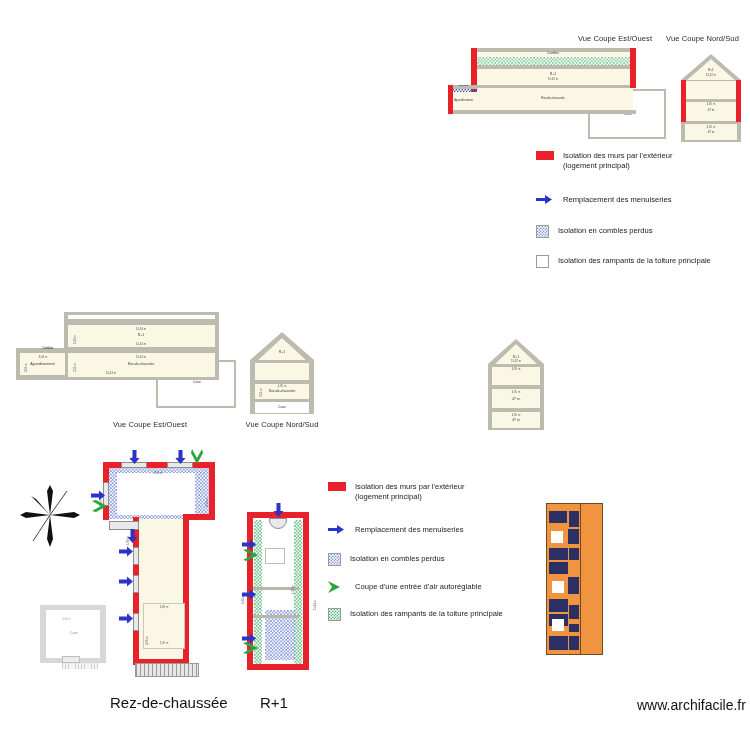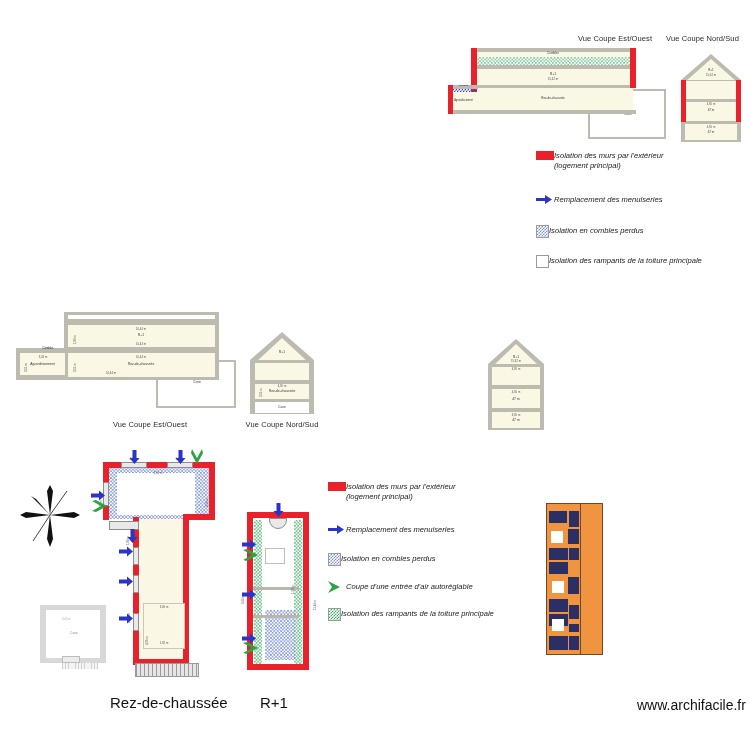--- a/index.html
+++ b/index.html
@@ -24,21 +24,21 @@
     letter-spacing:.1px;
   }
   .plan-title{font-size:15px;color:#111;white-space:nowrap;}
   .url{font-size:14px;color:#111;white-space:nowrap;}
 
   .mini-label{font-size:3.4px;color:#3a3a3a;text-align:center;white-space:nowrap;line-height:1.25;}
   .mini-dim{font-size:2.8px;color:#555;white-space:nowrap;}
   .mini-dim-v{font-size:2.8px;color:#555;white-space:nowrap;transform:rotate(-90deg);transform-origin:left top;}
 
   
-  .legend-row{display:flex;align-items:flex-start;margin-bottom:0;font-style:italic;}
+  .legend-row{display:flex;align-items:flex-start;gap:9px;margin-bottom:0;}
   .legend-txt{font-size:7.6px;color:#1b1b1b;line-height:1.32;padding-top:1px;white-space:pre-line;}
   .sw{width:18px;height:9px;flex:0 0 18px;}
   .sw-red{background:#e8212b;}
   .sw-box{width:13px;height:13px;flex:0 0 13px;border:1.3px solid #9a9a9a;background:#fff;box-sizing:border-box;}
   .sw-combles{width:13px;height:13px;flex:0 0 13px;border:1.3px solid #9a9a9a;box-sizing:border-box;
     background-color:#ffffff;
     background-image:
       linear-gradient(45deg,#7b8fd4 25%,transparent 25%,transparent 75%,#7b8fd4 75%),
       linear-gradient(45deg,#7b8fd4 25%,transparent 25%,transparent 75%,#7b8fd4 75%);
     background-size:3px 3px;background-position:0 0,1.5px 1.5px;}

